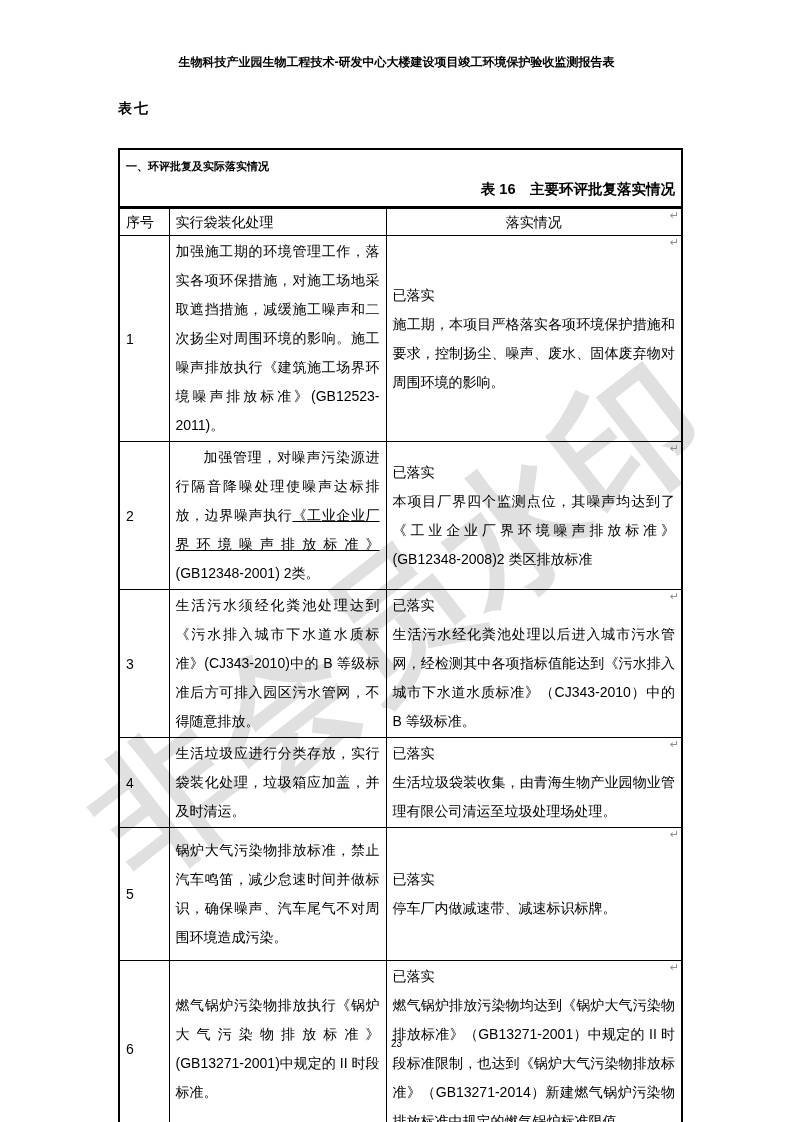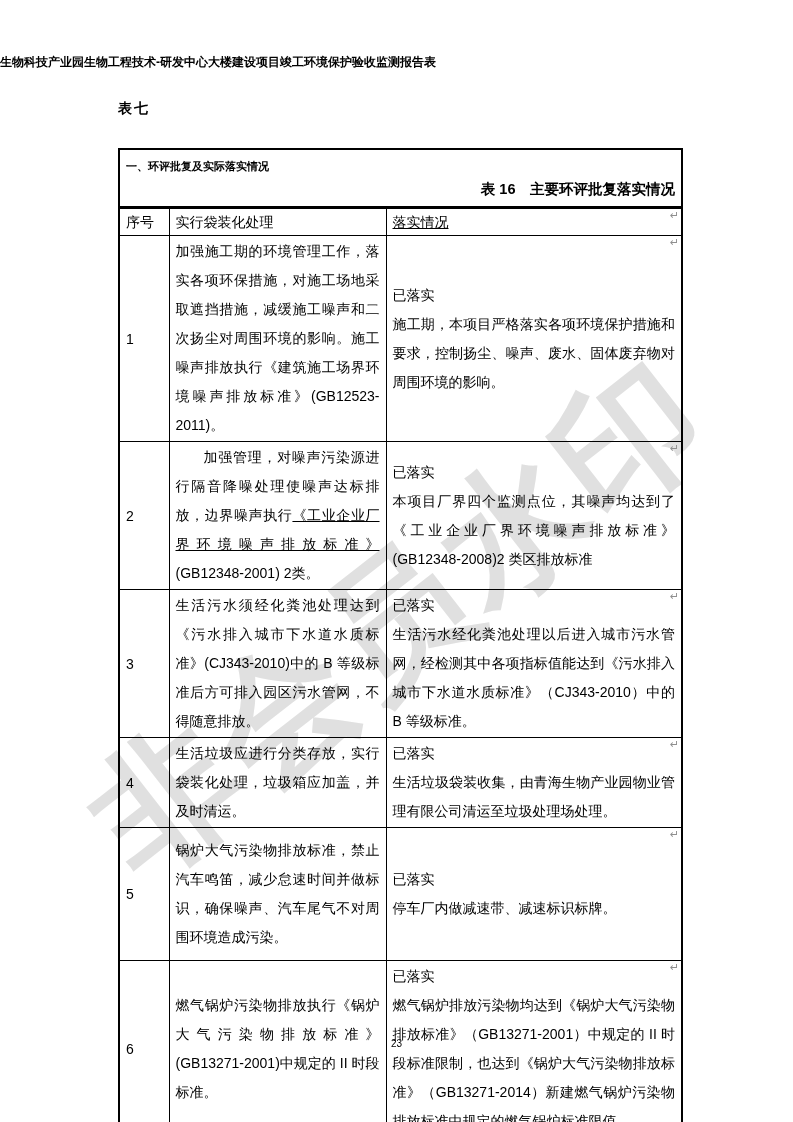--- a/index.html
+++ b/index.html
@@ -14,21 +14,21 @@
   #watermark{
     position:absolute;left:30px;top:340px;width:740px;height:560px;
     display:flex;align-items:center;justify-content:center;
     transform:rotate(-38deg);
     font-size:142px;font-weight:bold;letter-spacing:4px;
     z-index:1;white-space:nowrap;user-select:none;
   }
   
   #doc-header{
     position:absolute;top:54px;left:0;width:100%;
-    text-align:left;font-size:12px;font-weight:bold;
+    text-align:center;font-size:12px;font-weight:bold;
   }
   
   #sheet-label{
     position:absolute;top:100px;left:118px;
     font-size:14px;font-weight:bold;letter-spacing:2px;
   }
   
   #approval-table{
     position:absolute;left:118px;top:148px;
     border-collapse:collapse;table-layout:fixed;width:563px;
@@ -90,21 +90,21 @@
       <tr>
         <td colspan="3" class="caption-cell">
           <div class="caption-line1">一、环评批复及实际落实情况</div>
           <div class="caption-line2">表 16　主要环评批复落实情况</div>
         </td>
       </tr>
       <tr class="hd-row">
         <td>序号</td>
         <td>实行袋装化处理</td>
         <td class="st-cell">
-          <span style="display:block;text-align:left;text-decoration:underline;">落实情况</span>
+          <span style="display:block;text-align:center;">落实情况</span>
           <span class="pmark" style="color: rgb(143, 143, 143);">↵</span>
         </td>
       </tr>
     </tbody>
     <tbody id="table-body">
         <tr class="row r1">
           <td class="num-cell">1</td>
           <td class="req-cell">
             <p><span>加强施工期的环境管理工作，落实各项环保措施，对施工场地采取遮挡措施，减缓施工噪声和二次扬尘对周围环境的影响。施工噪声排放执行《建筑施工场界环境噪声排放标准》(GB12523-2011)。</span></p>
           </td>

